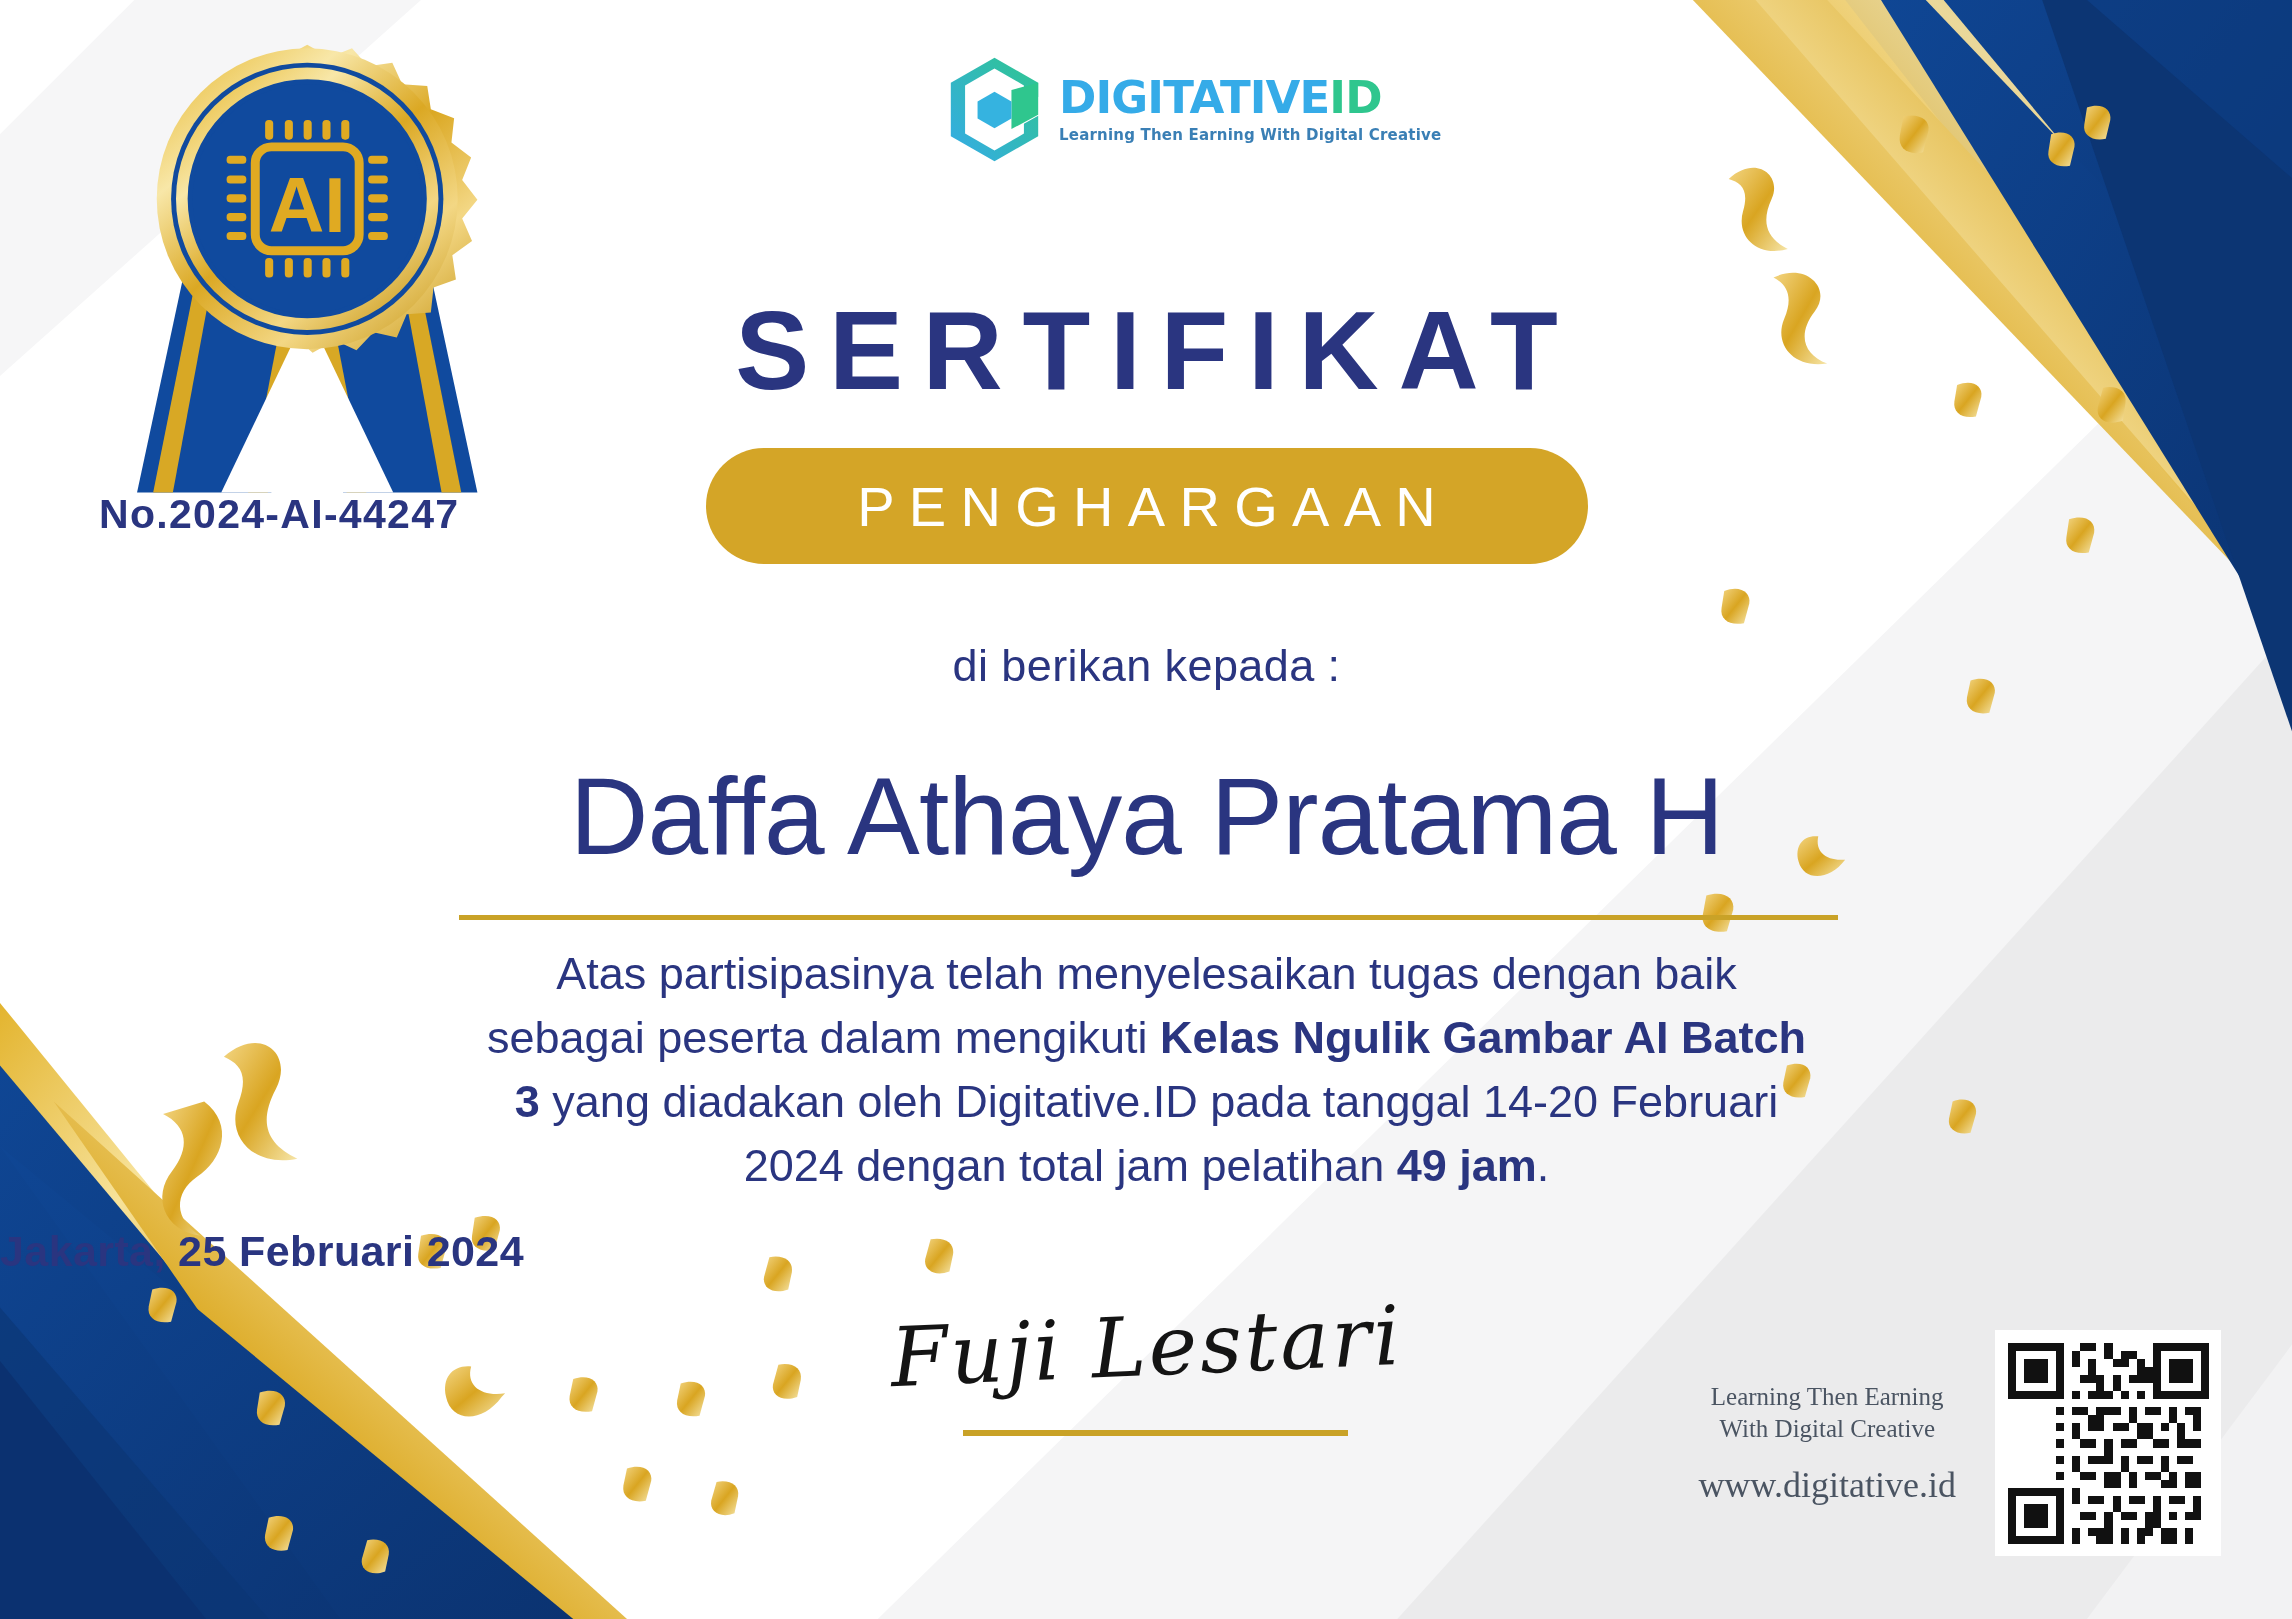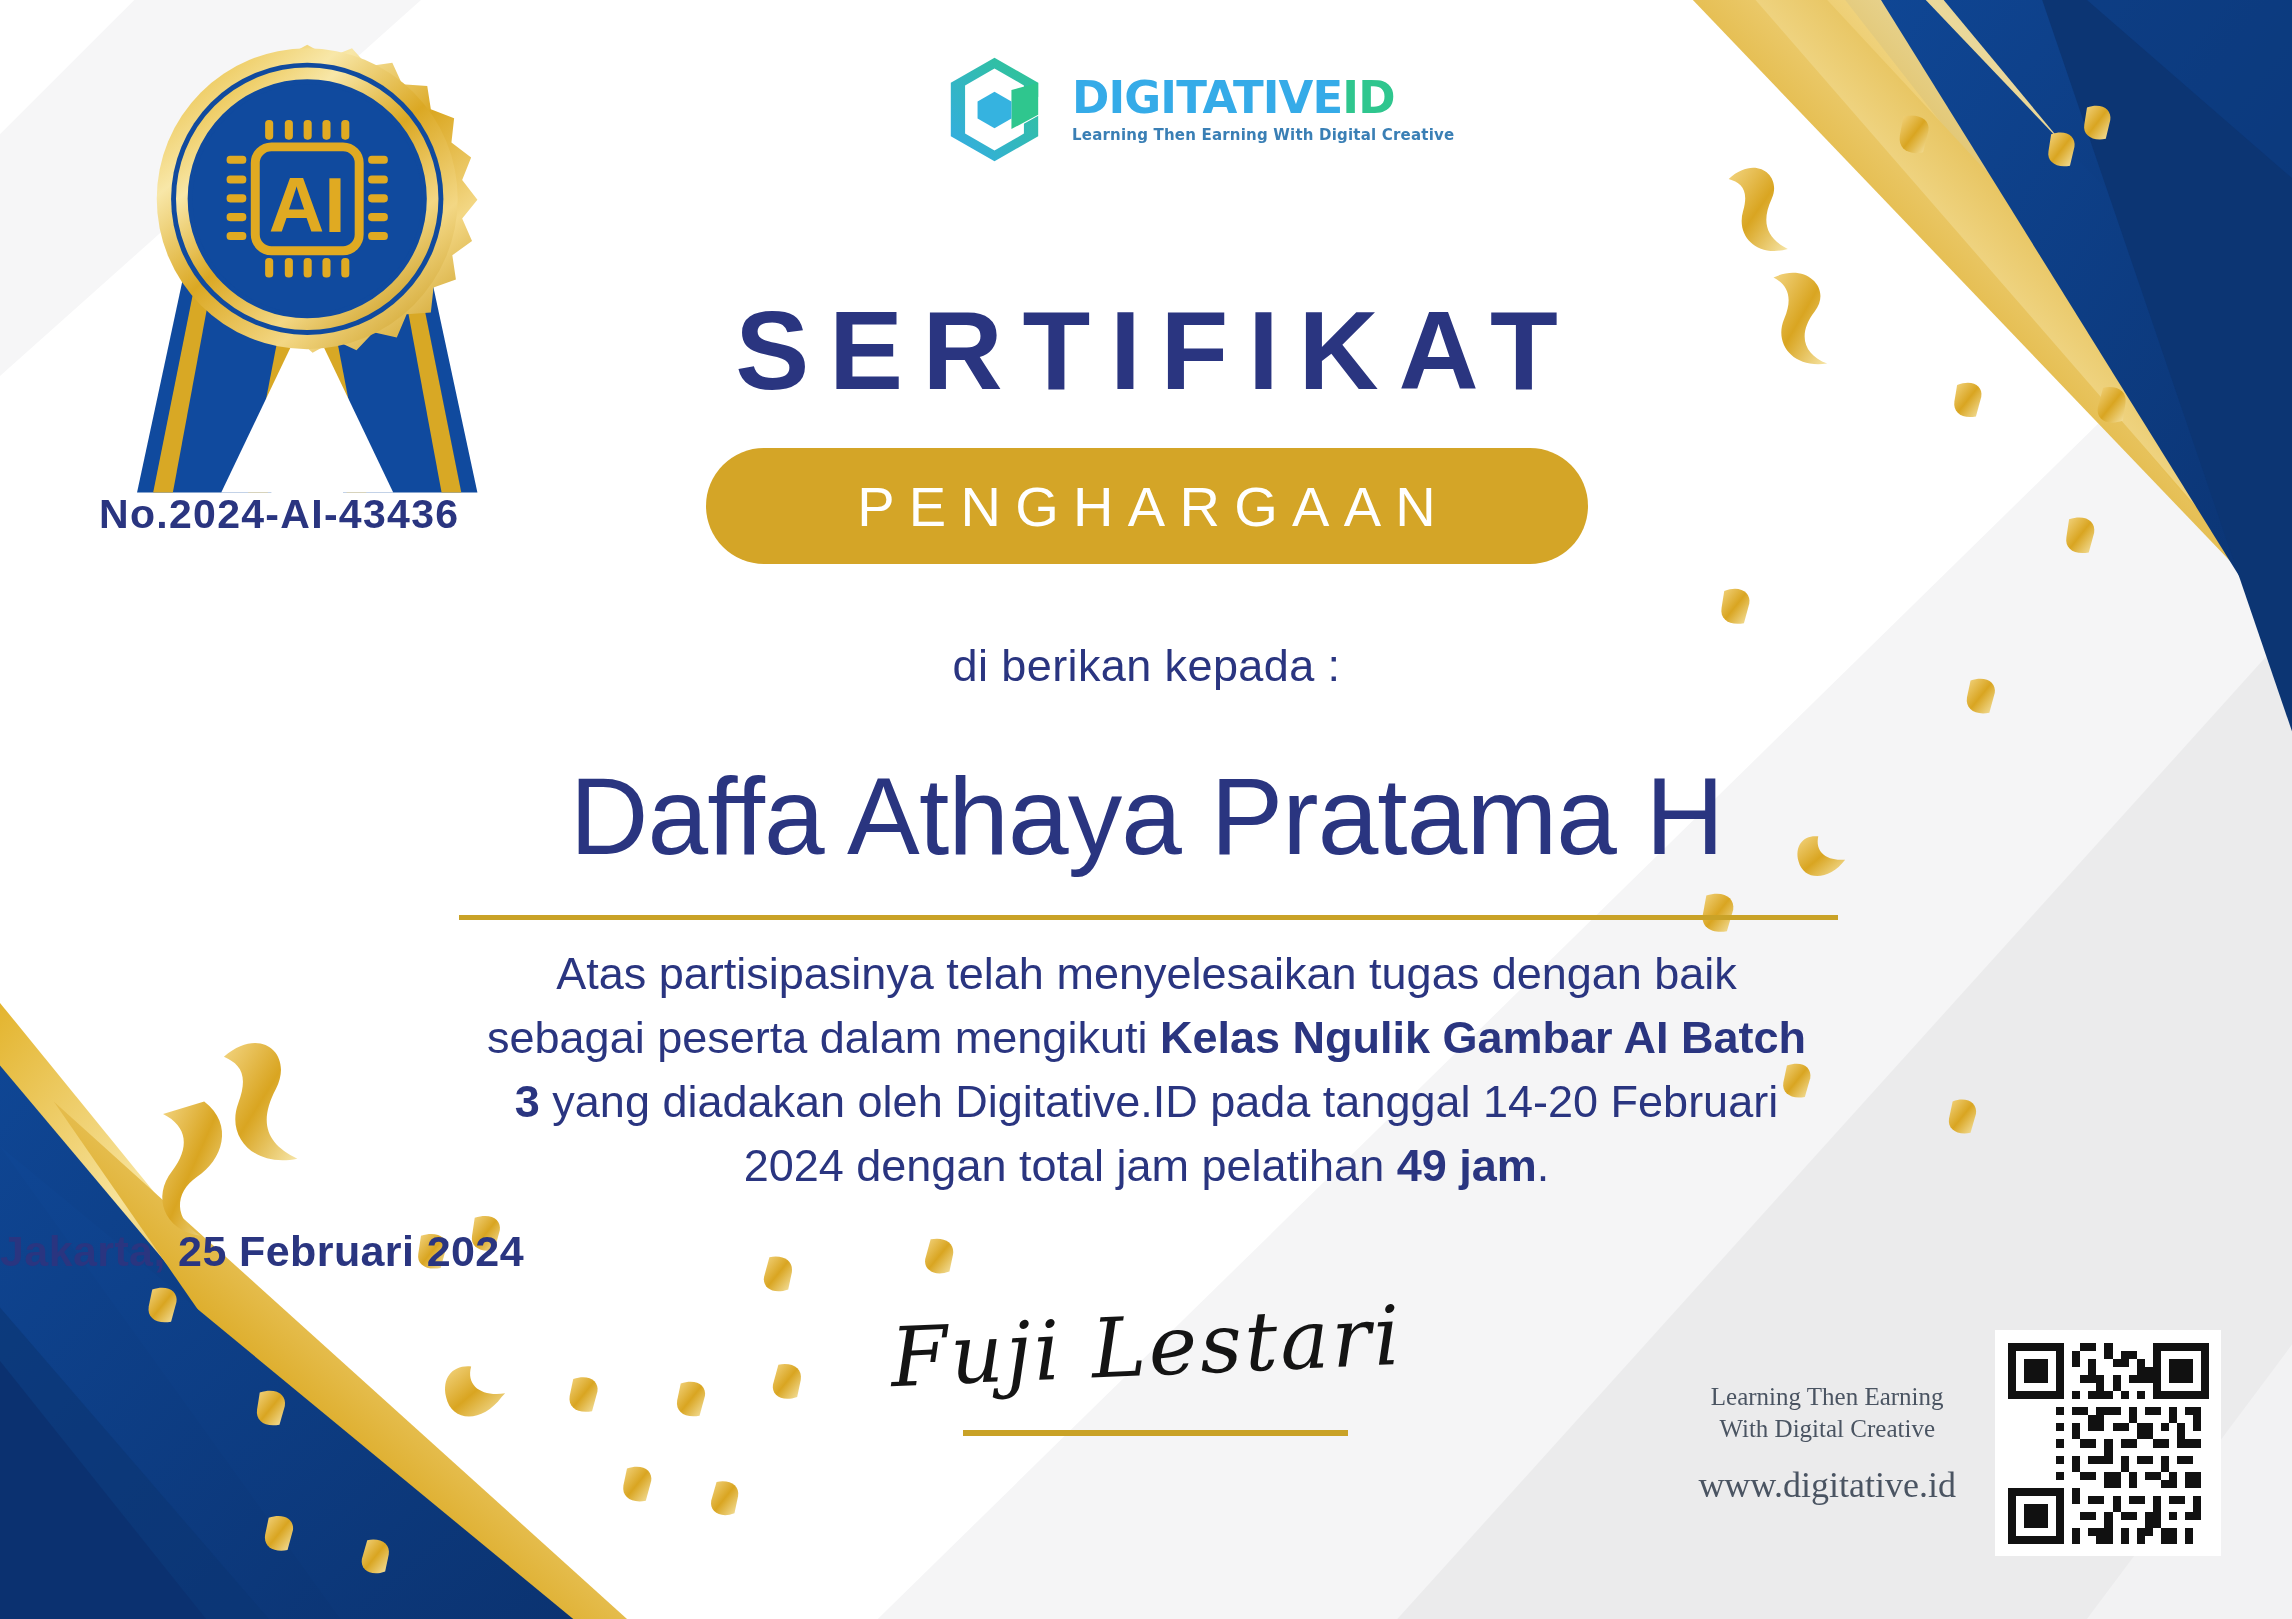--- a/index.html
+++ b/index.html
@@ -25,21 +25,21 @@
   
   #cert-no {
     position:absolute; left:99px; top:491px;
     font-size:41px; font-weight:bold; letter-spacing:1.3px;
     color:#2a3580; white-space:nowrap;
   }
 
   
   #logo-block {
     position:absolute; left:945px; top:56px;
-    display:flex; align-items:center; gap:28px;
+    display:flex; align-items:center; gap:15px;
   }
   #logo-mark { width:99px; height:107px; flex:0 0 auto; }
   #logo-text { display:flex; flex-direction:column; }
   #logo-wordmark {
     font-size:45px; font-weight:bold; letter-spacing:-0.9px; line-height:1;
     font-family:"DejaVu Sans", sans-serif;
   }
   #logo-wordmark .w1 { color:#35abe8; }
   #logo-wordmark .w2 { color:#2fc68e; }
   #logo-tagline {
@@ -317,21 +317,21 @@
       <path d="M430 1755 c-16,6 -28,-2 -26,-14 l6,-21 c15,-3 26,4 24,16z"></path>
       <path d="M820 1690 c-16,6 -28,-2 -26,-14 l6,-21 c15,-3 26,4 24,16z"></path>
       <path d="M880 1440 c-17,6 -29,-2 -27,-14 l6,-22 c16,-3 27,4 25,17z"></path>
       <path d="M1060 1420 c-17,6 -29,-2 -27,-14 l6,-22 c16,-3 27,4 25,17z"></path>
       <path d="M170 1440 c17,-6 29,2 27,14 l-6,22 c-16,3 -27,-4 -25,-17z"></path>
     </g>
   </svg>
 
   <div class="content">
 
-    <div id="cert-no">No.2024-AI-43436</div>
+    <div id="cert-no">No.2024-AI-44247</div>
 
     <div id="logo-block">
       <svg id="logo-mark" viewBox="0 0 110 120">
         <defs>
           <linearGradient id="lgA" x1="0" y1="1" x2="1" y2="0">
             <stop offset="0%" stop-color="#35abe8"></stop>
             <stop offset="100%" stop-color="#2fc68e"></stop>
           </linearGradient>
           <linearGradient id="lgB" x1="0" y1="0" x2="1" y2="1">
             <stop offset="0%" stop-color="#2fc68e"></stop>

